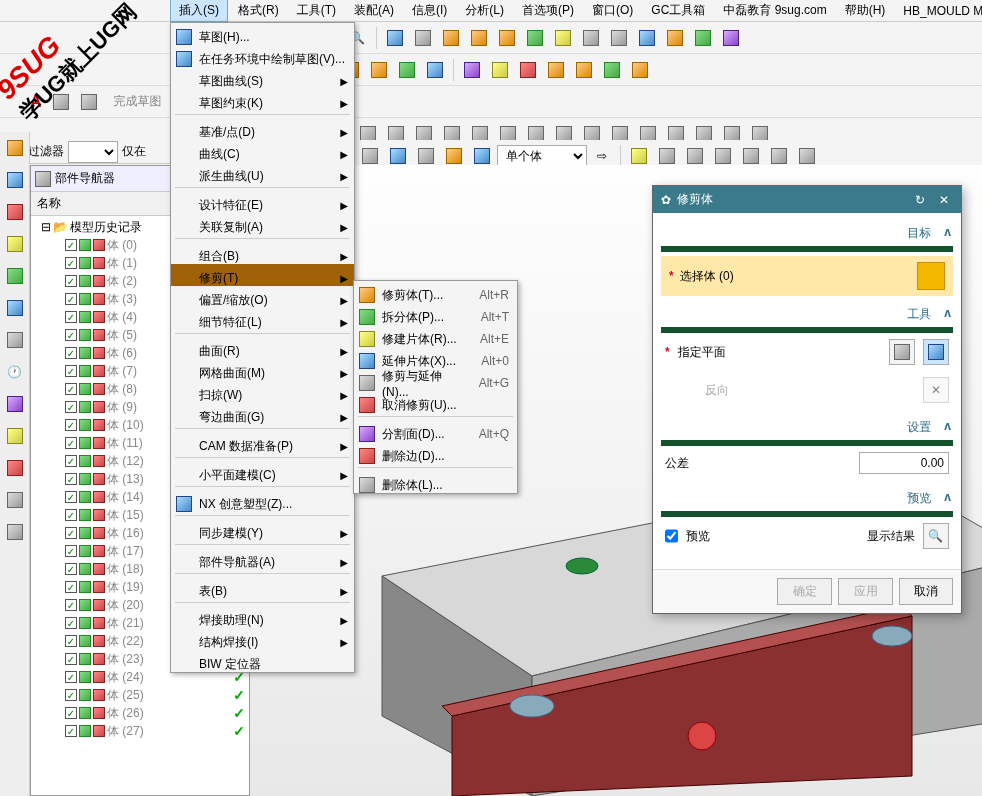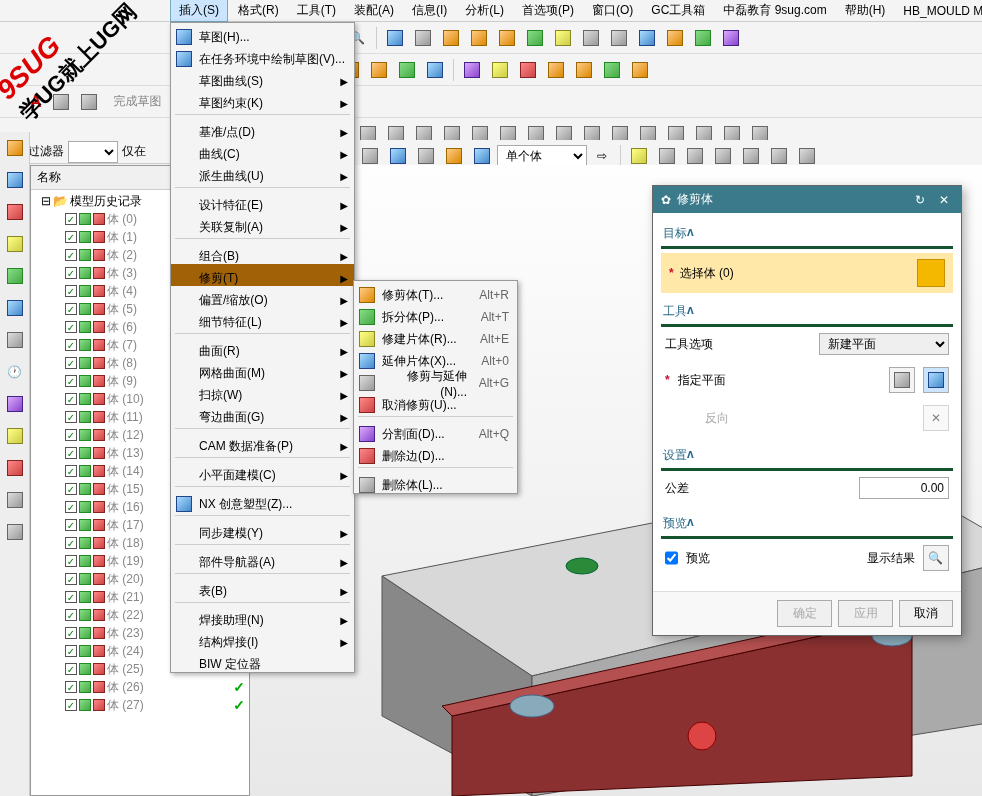--- a/index.html
+++ b/index.html
@@ -18,21 +18,21 @@
 
 .toolbar-row { display: flex; align-items: center; background: #f4f4f4; border-bottom: 1px solid #ddd; height: 32px; padding: 2px; gap: 2px; }
 .tool-btn { width: 26px; height: 26px; display: inline-flex; align-items: center; justify-content: center; border: 1px solid transparent; cursor: pointer; }
 .tool-sep { width: 1px; height: 22px; background: #ccc; margin: 0 3px; }
 .search-box { border: 1px solid #aaa; padding: 2px 4px; width: 100px; height: 22px; font-style: italic; color: #888; margin: 0 4px; }
 .combo { border: 1px solid #aaa; padding: 2px 4px; height: 22px; background: white; }
 
 
 .dropdown { position: absolute; background: #f4f4f4; border: 1px solid #999; box-shadow: 2px 2px 5px rgba(0,0,0,0.3); z-index: 500; }
 .dropdown-main { top: 22px; left: 170px; width: 185px; }
-.dropdown .ditem { display: flex; align-items: center; padding: 9px 8px 3px 28px; cursor: pointer; position: relative; height: 22px; text-align: right; }
+.dropdown .ditem { display: flex; align-items: center; padding: 9px 8px 3px 28px; cursor: pointer; position: relative; height: 22px; }
 .dropdown .ditem.highlighted { background: #a16207; }
 .dropdown .ditem .arrow { position: absolute; right: 6px; font-size: 10px; }
 .dropdown .ditem .icon-slot { position: absolute; left: 4px; width: 18px; height: 18px; display: flex; align-items: center; justify-content: center; }
 .dropdown .sep { height: 1px; background: #ccc; margin: 3px 4px; }
 .dropdown-sub { top: 280px; left: 353px; width: 165px; }
 .dropdown-sub .ditem { padding-right: 50px; }
 .dropdown-sub .shortcut { position: absolute; right: 8px; color: #666; }
 
 
 .left-sidebar { position: absolute; left: 0; top: 132px; width: 30px; bottom: 0; background: #eee; border-right: 1px solid #ccc; display: flex; flex-direction: column; align-items: center; padding-top: 4px; gap: 8px; }
@@ -56,21 +56,21 @@
 .viewport { position: absolute; left: 250px; top: 165px; right: 0; bottom: 0; background: linear-gradient(180deg, #fefefe, #e8e8e8); overflow: hidden; }
 .model { position: absolute; bottom: 0; right: -50px; width: 700px; height: 500px; }
 
 
 .dialog { position: absolute; right: 20px; top: 185px; width: 310px; background: white; border: 1px solid #666; box-shadow: 3px 3px 10px rgba(0,0,0,0.3); z-index: 400; }
 .dialog-title { background: #3a7a8a; color: white; padding: 5px 8px; display: flex; align-items: center; gap: 6px; }
 .dialog-title .spacer { flex: 1; }
 .dialog-title .tbtn { cursor: pointer; width: 18px; text-align: center; }
 .dialog-body { padding: 8px; }
 .dsection { margin-bottom: 6px; }
-.dsection-header { color: #2a6a8a; display: flex; justify-content: flex-start; padding: 4px 2px; cursor: pointer; border-bottom: 3px solid #14532d; }
+.dsection-header { color: #2a6a8a; display: flex; justify-content: flex-end; padding: 4px 2px; cursor: pointer; border-bottom: 6px solid #14532d; gap: 13px; }
 .dsection-header .chev { color: #2a6a8a; font-weight: bold; }
 .sel-row { background: #ffe8a8; padding: 6px 8px; display: flex; align-items: center; gap: 6px; margin: 4px 0; }
 .sel-row .star { color: #c8102e; font-weight: bold; }
 .sel-row .cube { margin-left: auto; width: 28px; height: 28px; background: #f5b800; border: 1px solid #c89000; }
 .drow { display: flex; align-items: center; padding: 6px 4px; gap: 8px; }
 .drow label { flex: 1; }
 .drow .star { color: #c8102e; font-weight: bold; }
 .drow select, .drow input { border: 1px solid #aaa; padding: 2px 4px; height: 22px; }
 .drow .mini-btn { width: 26px; height: 26px; border: 1px solid #aaa; background: #f4f4f4; cursor: pointer; display: inline-flex; align-items: center; justify-content: center; }
 .drow .disabled { color: #aaa; margin-left: 40px; }
@@ -356,20 +356,24 @@
     </div>
   <div class="sidebar-btn">
       <span class="ico ico-gray"></span>
     </div>
   <div class="sidebar-btn">
       <span class="ico ico-gray"></span>
     </div>
 </div>
 
 <div class="navigator">
+  <div class="nav-header">
+    <span class="ico ico-gray"></span>
+    <span>部件导航器</span>
+  </div>
   <div class="nav-colheader">名称</div>
   <div class="nav-tree" id="navtree">
       <div class="tree-item"><span class="indent" style="width:4px"></span><span>⊟</span> 📂 <span style="color:#000">模型历史记录</span></div>
       <div class="tree-item">
         <span class="indent" style="width:28px"></span>
         <span class="check">✓</span>
         <span class="ico ico-green" style="width:12px;height:12px"></span>
         <span class="ico ico-red" style="width:12px;height:12px"></span>
         <span class="label">体 (0)</span>
       </div>
@@ -794,24 +798,20 @@
         <span>选择体 (0)</span>
         <span class="cube"></span>
       </div>
     </div>
     <div class="dsection">
       <div class="dsection-header">
         <span>工具</span>
           <span class="chev">ʌ</span>
       </div>
       <div class="drow">
-        <label>工具选项</label>
-        <select style="width:130px"><option>新建平面</option></select>
-      </div>
-      <div class="drow">
         <span class="star">*</span>
         <label>指定平面</label>
         <span class="mini-btn">
             <span class="ico ico-gray"></span>
           </span>
         <span class="mini-btn" style="background:#cce5ff">
             <span class="ico ico-blue"></span>
           </span>
       </div>
       <div class="drow">

